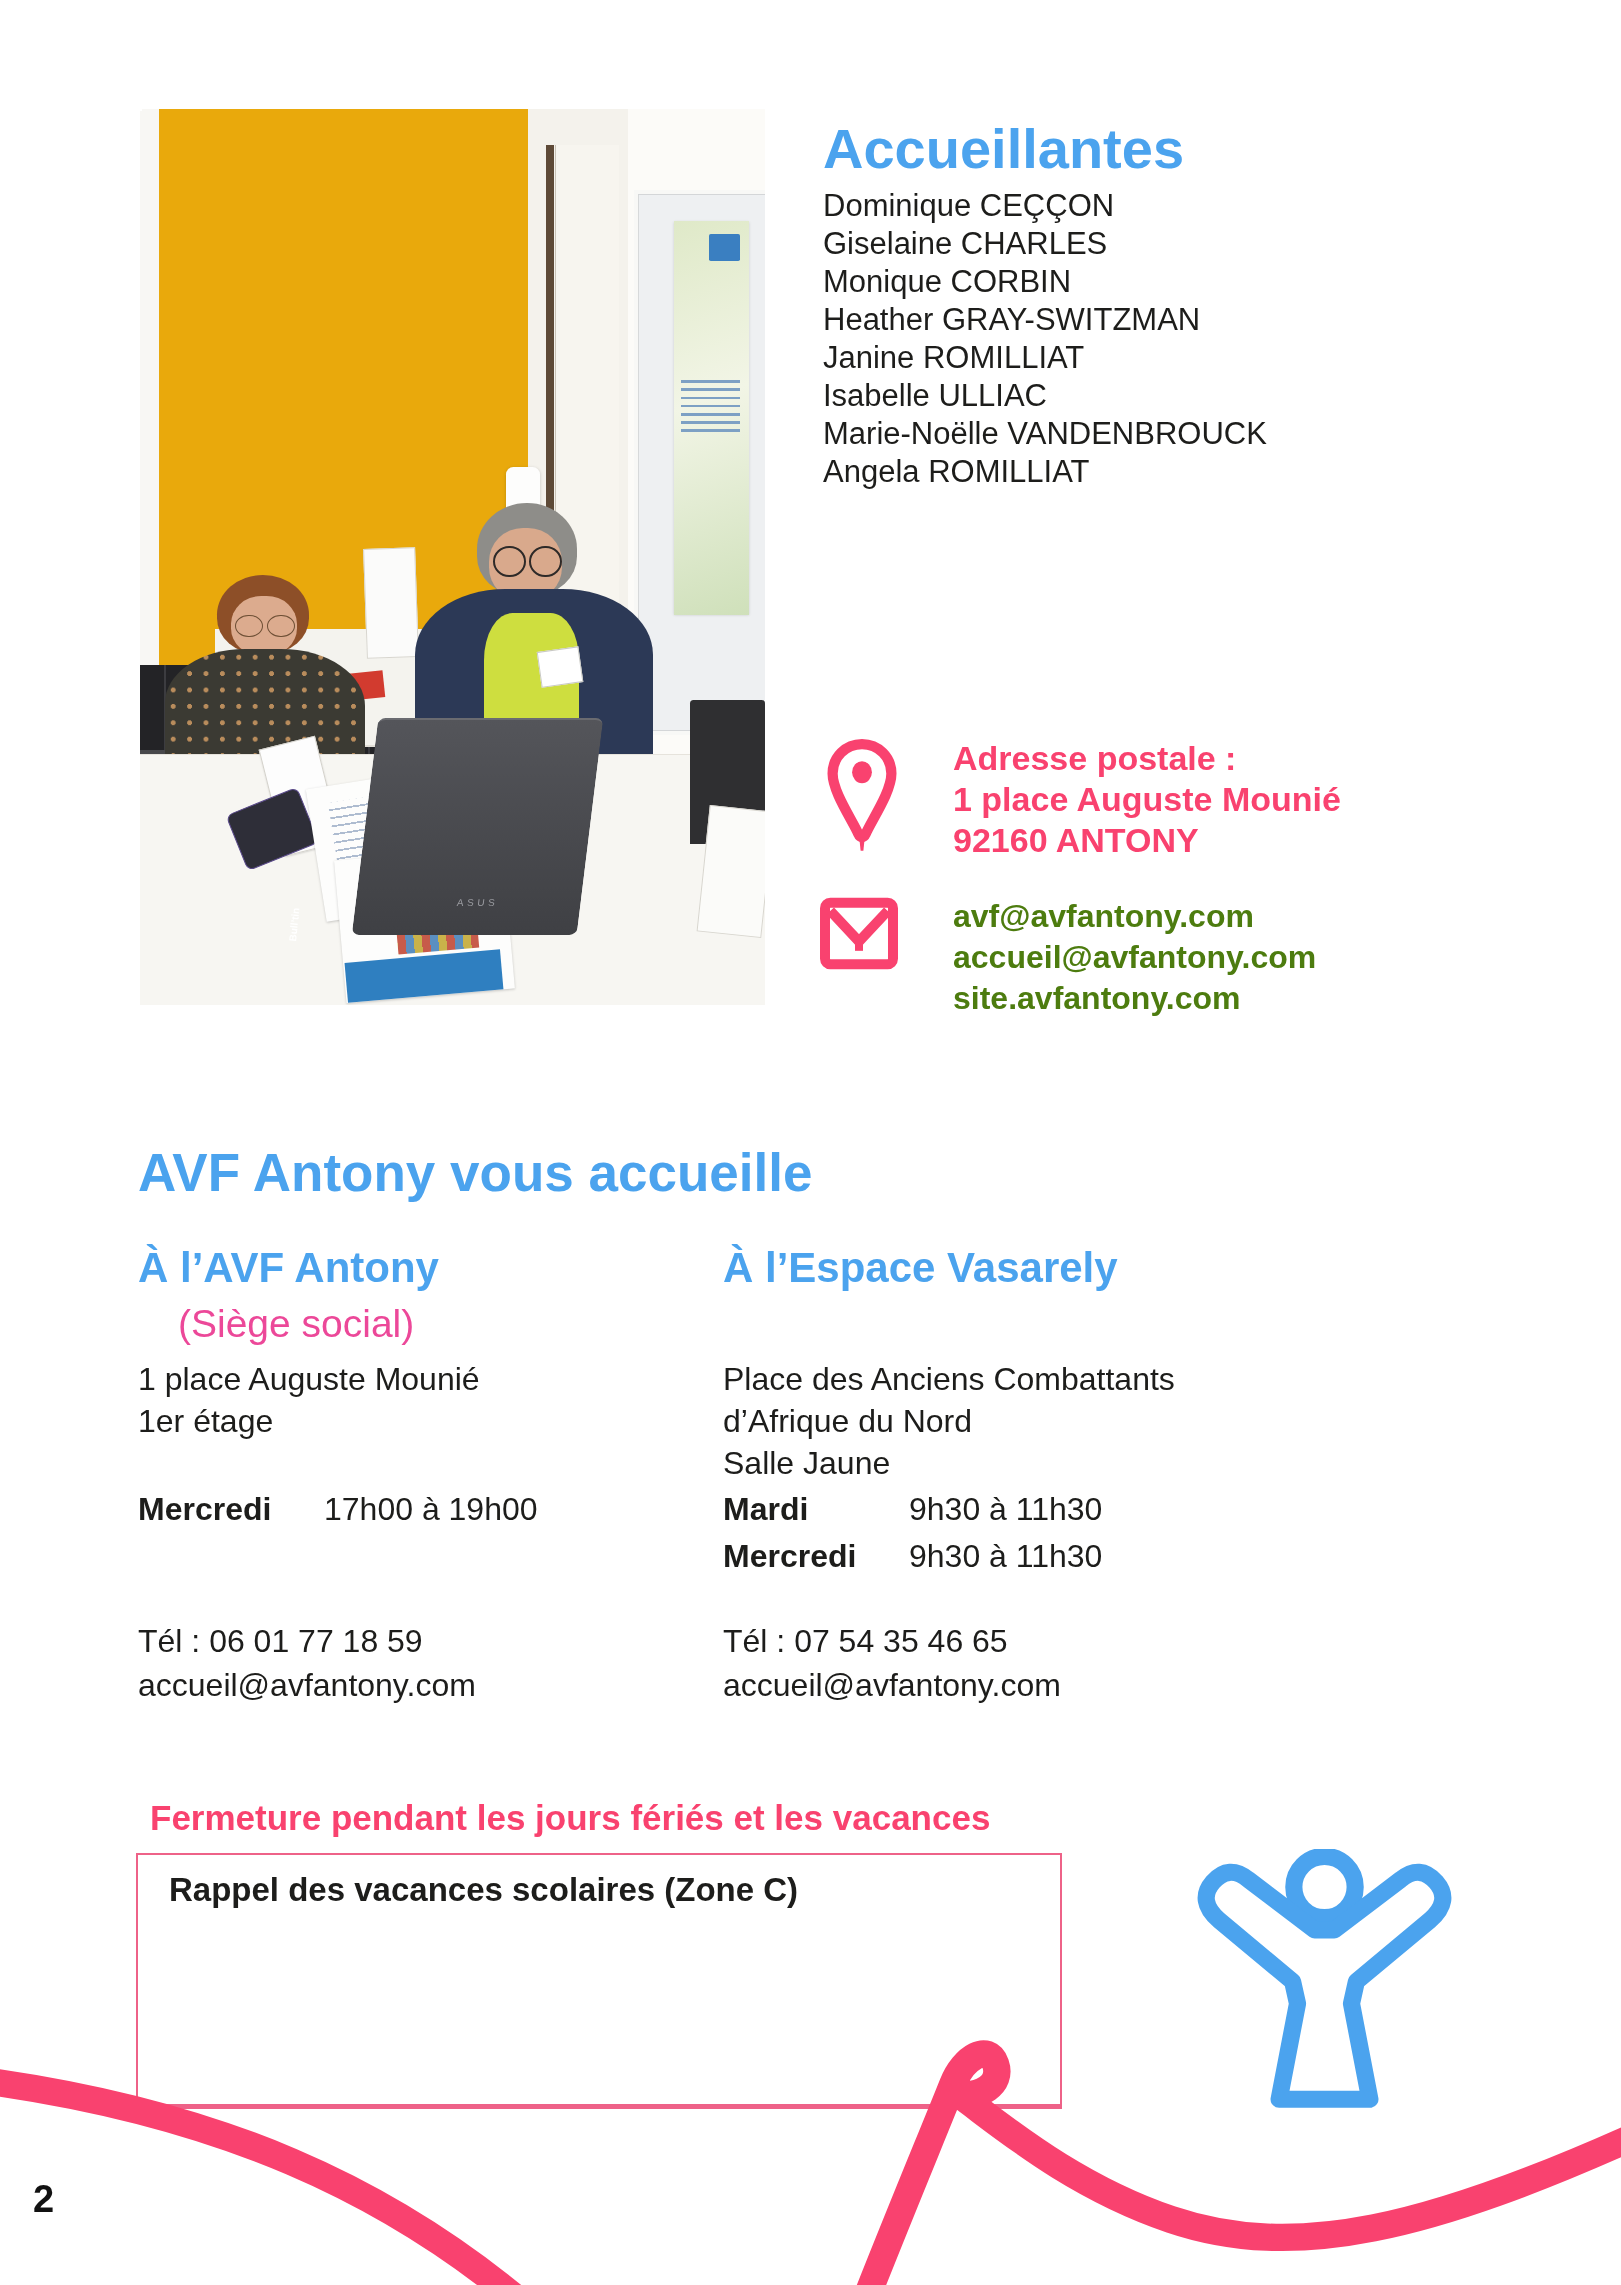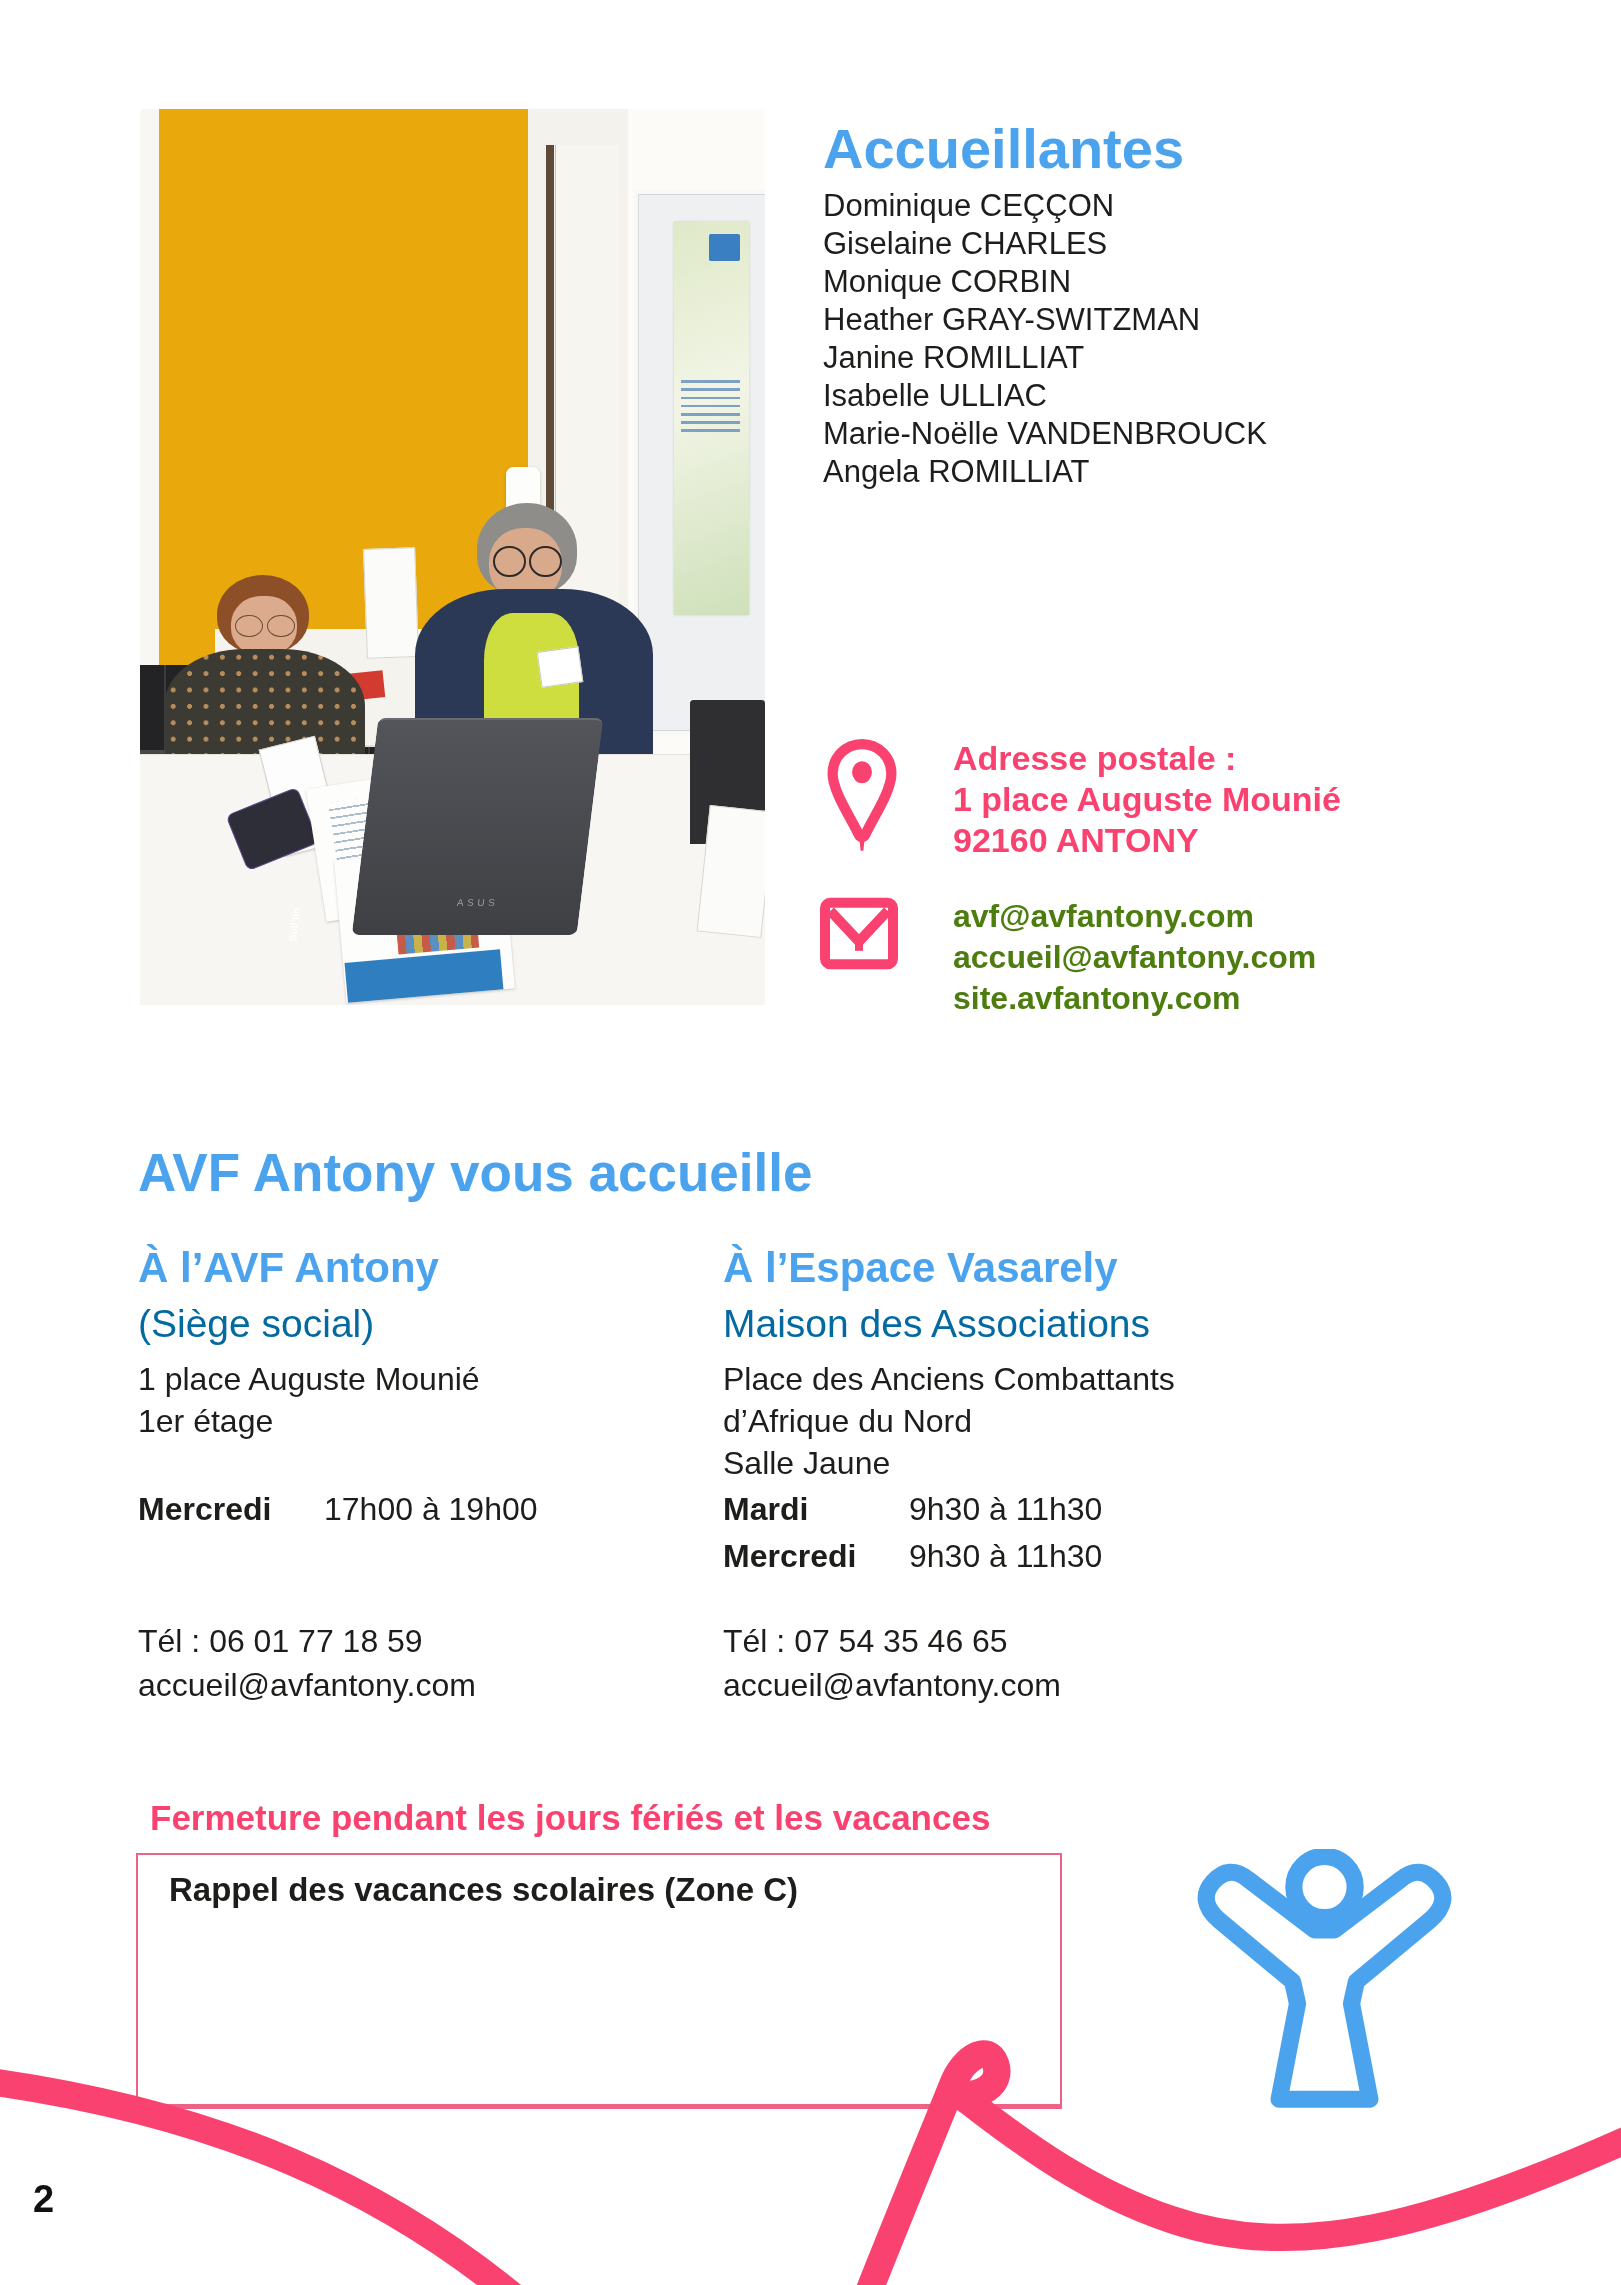--- a/index.html
+++ b/index.html
@@ -9,21 +9,21 @@
 
   
   .acc-title{left:823px;top:116px;font-size:56px;font-weight:bold;color:#4BA3EE;}
   .names{left:823px;top:187px;list-style:none;margin:0;padding:0;font-size:31px;line-height:38px;color:#1d1d1b;}
 
   .postal-text{left:953px;top:738px;font-size:34px;line-height:41px;font-weight:bold;color:#F9426F;}
   .email-text{left:953px;top:896px;font-size:32px;line-height:41px;font-weight:bold;color:#4d7c0f;}
 
   .welcome-title{left:138px;top:1142px;font-size:53px;font-weight:bold;color:#4BA3EE;}
   .loc-head{top:1244px;font-size:42px;font-weight:bold;color:#4BA3EE;}
-  .loc-sub{top:1302px;font-size:39px;color:#0369a1;}
+  .loc-sub{top:1302px;font-size:39px;color:#ec4899;margin-left:40px;}
   .body-line{font-size:32px;line-height:42px;color:#1d1d1b;}
   .sched .day{display:inline-block;width:186px;font-weight:bold;}
   .sched{font-size:32px;color:#1d1d1b;}
 
   .closure-title{left:150px;top:1798px;font-size:35px;font-weight:bold;color:#F9426F;}
   .vac-box{left:136px;top:1853px;width:926px;height:256px;border:2.7px solid #EE6288;border-bottom-width:5.5px;background:#fff;box-sizing:border-box;}
   .vac-title{left:31px;top:16.4px;font-size:33px;font-weight:bold;color:#1d1d1b;}
   .vac-lines{left:31px;top:65px;font-size:33px;line-height:43px;color:#1d1d1b;}
 
   .page-num{left:33px;top:2178px;font-size:38px;font-weight:bold;color:#111;}
@@ -162,21 +162,20 @@
     <div>1 place Auguste Mounié</div>
     <div>1er étage</div>
   </div>
   <div class="abs sched" style="left:138px;top:1491px;">
     <span class="day">Mercredi</span><span>17h00 à 19h00</span>
   </div>
   <div class="abs body-line" style="left:138px;top:1620px;">Tél : 06 01 77 18 59</div>
   <div class="abs body-line" style="left:138px;top:1664px;">accueil@avfantony.com</div>
 
   <div class="abs loc-head" style="left:723px;">À l’Espace Vasarely</div>
-  <div class="abs loc-sub" style="left:723px;">Maison des Associations</div>
   <div class="abs body-line" style="left:723px;top:1358px;">
     <div>Place des Anciens Combattants</div>
     <div>d’Afrique du Nord</div>
     <div>Salle Jaune</div>
   </div>
   <div class="abs sched" style="left:723px;top:1491px;">
     <span class="day">Mardi</span><span>9h30 à 11h30</span>
   </div>
   <div class="abs sched" style="left:723px;top:1538px;">
     <span class="day">Mercredi</span><span>9h30 à 11h30</span>

